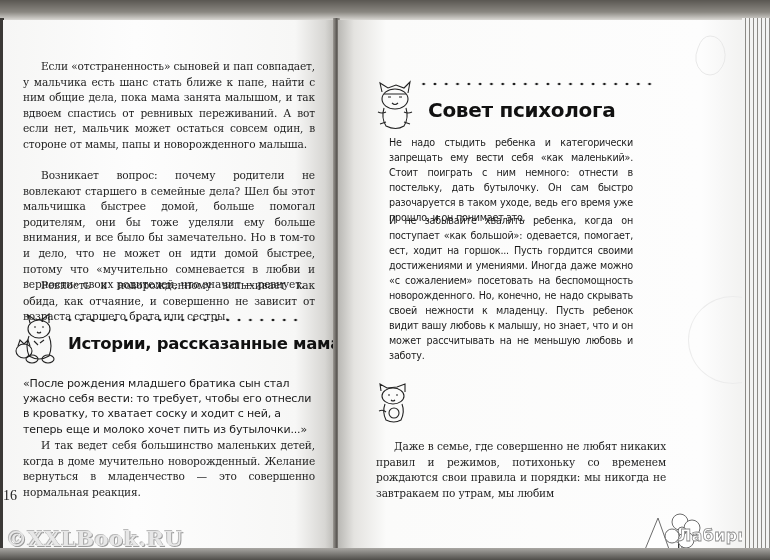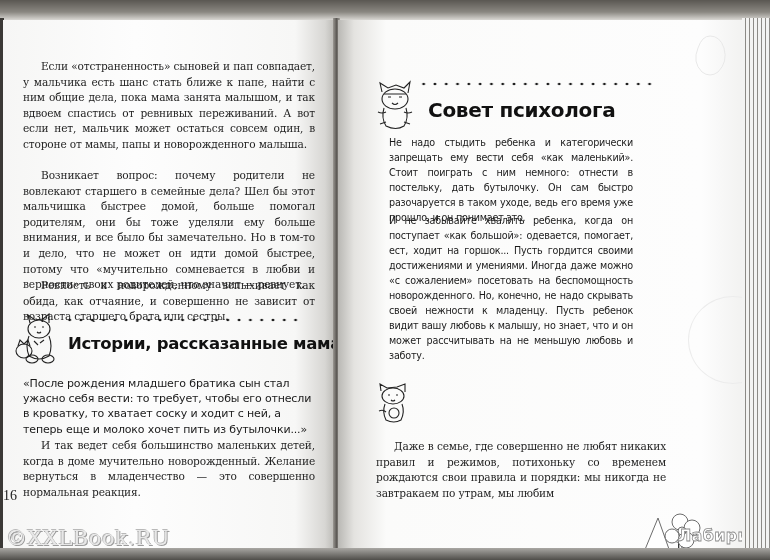--- a/index.html
+++ b/index.html
@@ -20,21 +20,21 @@
   .para { position: absolute; font-size: 10.6px; line-height: 15.6px; text-align: justify; text-indent: 18px; letter-spacing: -0.15px; }
   .box-text { position: absolute; font-size: 9.6px; line-height: 15px; text-align: justify; letter-spacing: -0.2px; }
   .quote-text { position: absolute; font-size: 11px; line-height: 15.2px; letter-spacing: -0.15px; }
   .italic-text { position: absolute; font-size: 9.3px; line-height: 15.3px; font-style: italic; letter-spacing: -0.2px; }
 
   .dots { position: absolute; height: 6px; background-image: radial-gradient(circle, #1c1c1c 1.3px, transparent 1.6px); background-size: 11.3px 6px; background-repeat: repeat-x; }
   .heading { position: absolute; font-family: "DejaVu Sans", "Liberation Sans", sans-serif; font-weight: bold; color: #111; letter-spacing: -0.3px; }
   .heading-italic { font-style: italic; }
 
   .page-num { position: absolute; font-family: Liberation Serif, serif; font-size: 14px; color: #222; }
-  .watermark { position: absolute; font-family: "DejaVu Serif", serif; font-size: 21px; color: #e7e7e7; text-shadow: 1px 1px 0 #9c9c9c, -1px -1px 0 #b9b9b9; letter-spacing: 0.5px; }
+  .watermark { position: absolute; font-family: "DejaVu Serif", serif; font-size: 21px; color: #e7e7e7; text-shadow: 1px 1px 0 #9c9c9c, -1px -1px 0 #b9b9b9; letter-spacing: 0.5px; font-weight: bold; }
   .logo { position: absolute; left: 640px; top: 508px; width: 125px; height: 48px; }
   .logo-text { position: absolute; left: 38px; top: 18px; font-family: "DejaVu Sans", sans-serif; font-size: 16px; font-weight: bold; color: #fff; -webkit-text-stroke: 0.8px #8a8a8a; letter-spacing: 0.3px; }
   .mascot { position: absolute; }
   .faded-circle { position: absolute; border-radius: 50%; border: 1px solid #ececec; }
 </style>
 </head>
 <body>
 
 <div class="scene">
   <div class="left-edge"></div>

